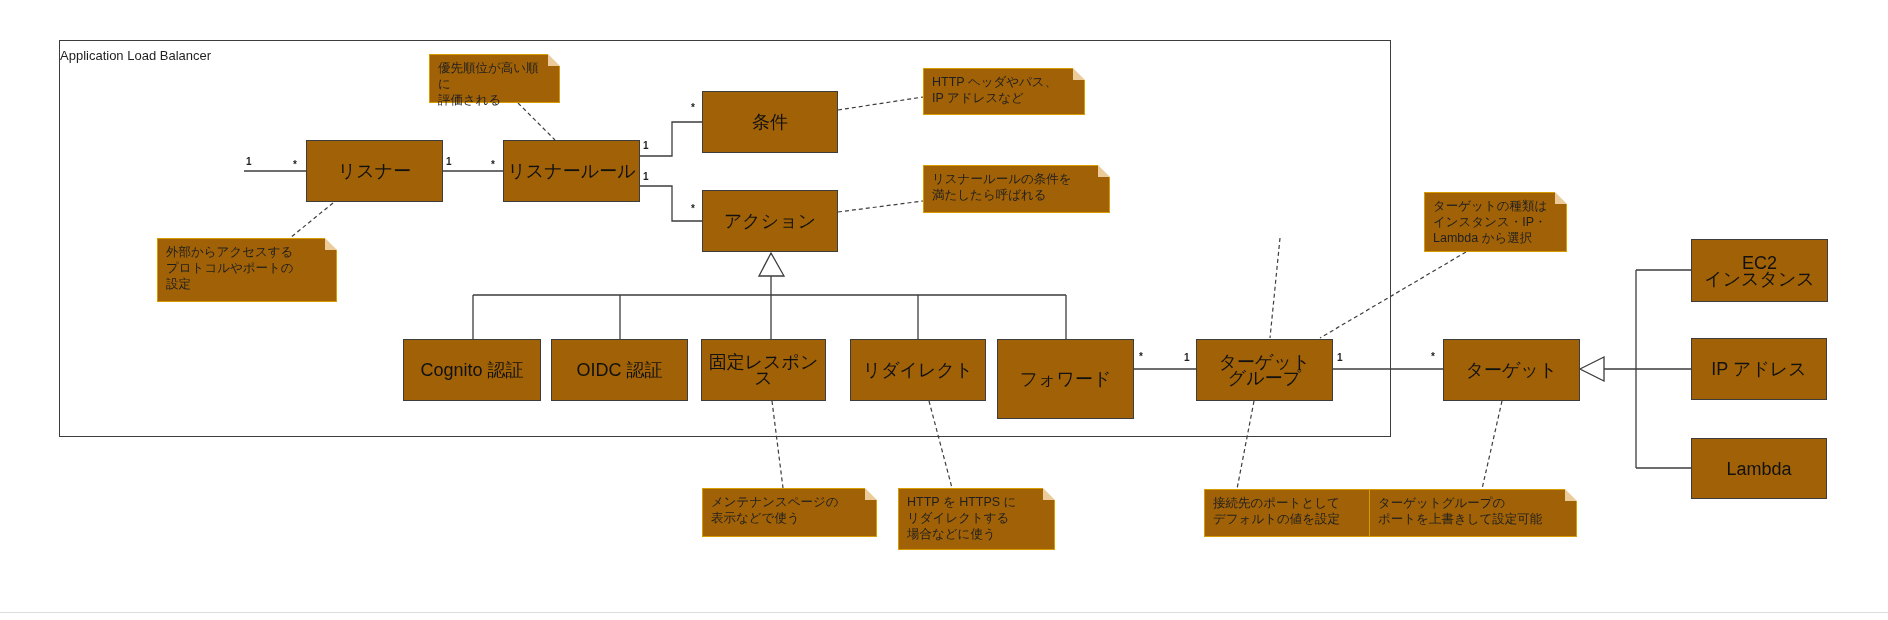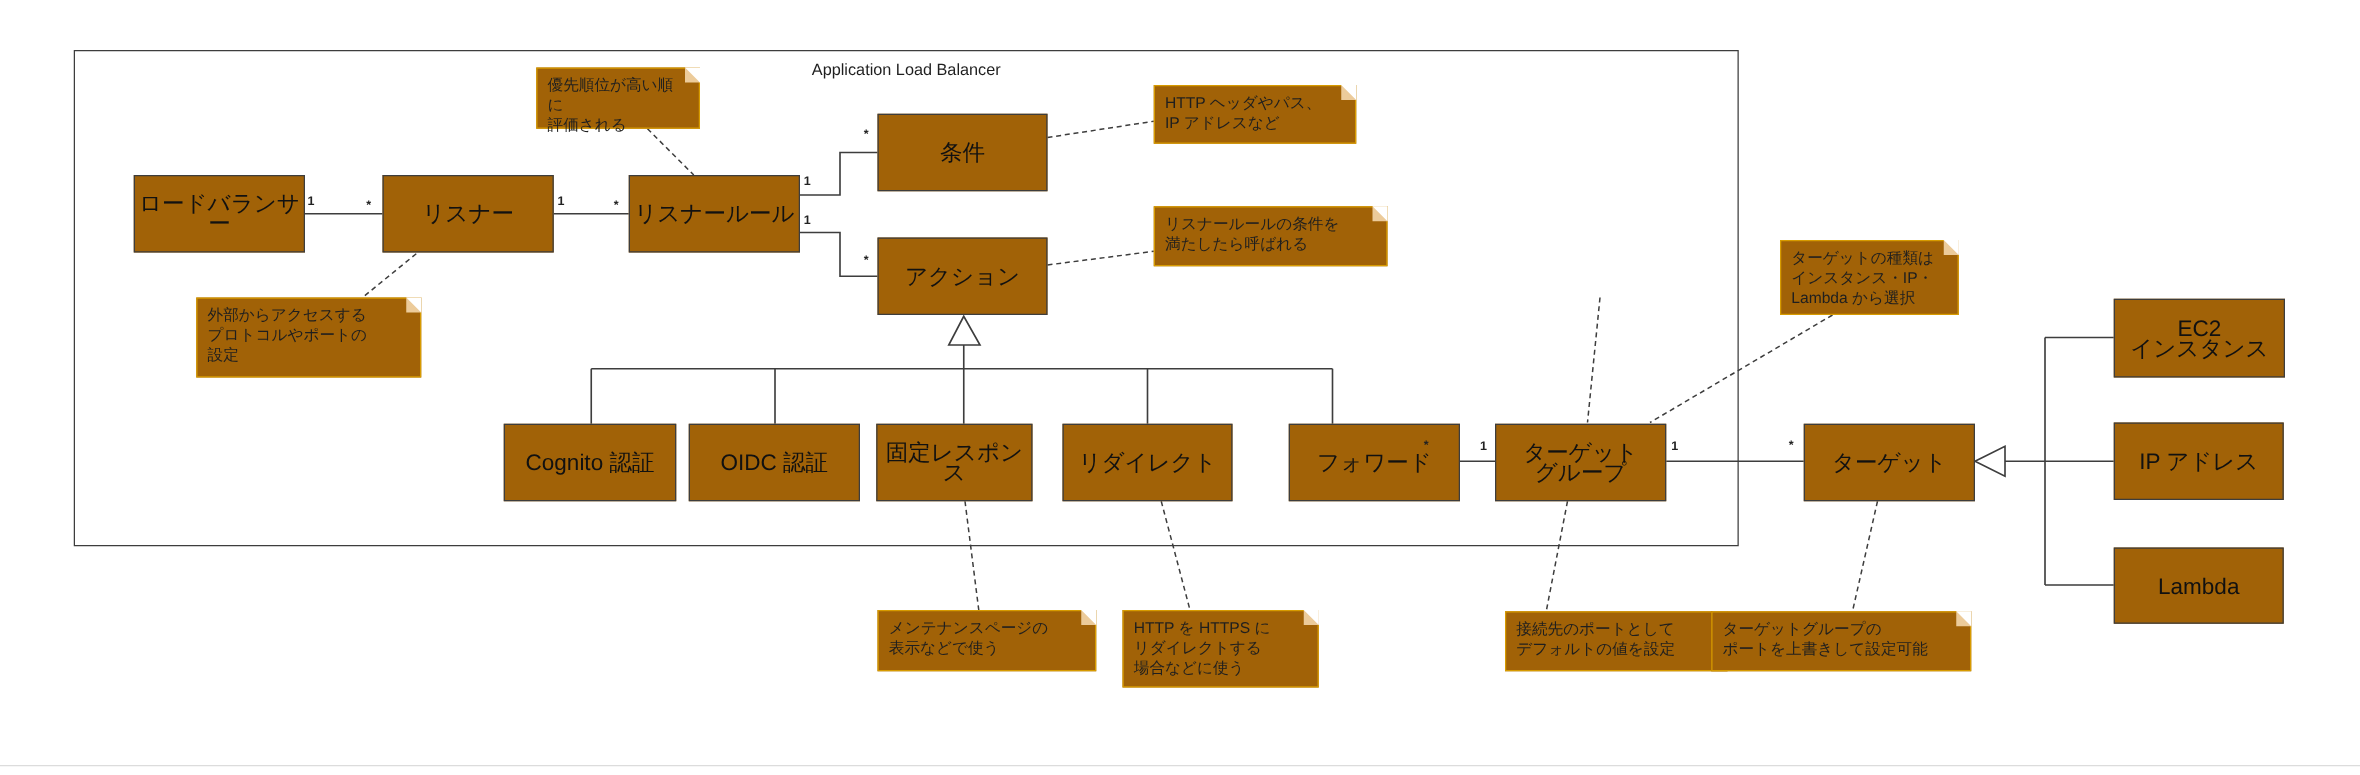--- a/index.html
+++ b/index.html
@@ -1,20 +1,20 @@
 <!DOCTYPE html>
 <html><head>
 <meta charset="utf-8">
 <style>
   html,body{margin:0;padding:0;background:#ffffff;}
   body{width:1888px;height:620px;position:relative;overflow:hidden;
        font-family:"Liberation Sans","DejaVu Sans",sans-serif;}
   .canvas{position:absolute;left:0;top:0;width:1888px;height:620px;}
   .alb-frame{position:absolute;border:1.5px solid #3d3d3d;background:transparent;box-sizing:border-box;}
-  .alb-label{position:absolute;left:0;right:0;top:7px;text-align:center;
+  .alb-label{position:absolute;left:0;right:0;top:7px;
              font-size:13px;color:#1f1f1f;}
   svg.edges{position:absolute;left:0;top:0;pointer-events:none;}
   .box{position:absolute;background:#a16207;border:1.5px solid #3d3d3d;box-sizing:border-box;
        display:flex;align-items:center;justify-content:center;text-align:center;
        font-size:18px;line-height:16px;color:#111;white-space:pre-line;}
   .note{position:absolute;background:#a16207;border:1px solid #d79b00;box-sizing:border-box;
         padding:5px 8px 4px;font-size:12.5px;line-height:16px;color:#1f1f1f;white-space:pre-line;}
   .note::before{content:"";position:absolute;top:-1px;right:-1px;width:0;height:0;
         border-width:0 12px 12px 0;border-style:solid;
         border-color:#ffffff #ffffff #eccb9a #eccb9a;}
@@ -52,30 +52,29 @@
       <path d="M838 212 L923 201"></path>
       <path d="M1280 238 L1270 338"></path>
       <path d="M1466 252 L1320 338"></path>
       <path d="M1254 401 L1237 489"></path>
       <path d="M1502 401 L1482 489"></path>
       <path d="M772 401 L783 488"></path>
       <path d="M929 401 L952 488"></path>
     </g>
   </svg>
 
-  <div class="box" style="left:107px;top:140px;width:137px;height:62px">ロードバランサー</div>
   <div class="box" style="left:306px;top:140px;width:137px;height:62px">リスナー</div>
   <div class="box" style="left:503px;top:140px;width:137px;height:62px">リスナールール</div>
   <div class="box" style="left:702px;top:91px;width:136px;height:62px">条件</div>
   <div class="box" style="left:702px;top:190px;width:136px;height:62px">アクション</div>
   <div class="box" style="left:403px;top:339px;width:138px;height:62px">Cognito 認証</div>
   <div class="box" style="left:551px;top:339px;width:137px;height:62px">OIDC 認証</div>
   <div class="box" style="left:701px;top:339px;width:125px;height:62px">固定レスポンス</div>
   <div class="box" style="left:850px;top:339px;width:136px;height:62px">リダイレクト</div>
-  <div class="box" style="left:1031px;top:339px;width:137px;height:62px">フォワード</div>
+  <div class="box" style="left:997px;top:339px;width:137px;height:80px">フォワード</div>
   <div class="box" style="left:1196px;top:339px;width:137px;height:62px">ターゲット
 グループ</div>
   <div class="box" style="left:1443px;top:339px;width:137px;height:62px">ターゲット</div>
   <div class="box" style="left:1691px;top:239px;width:137px;height:63px">EC2
 インスタンス</div>
   <div class="box" style="left:1691px;top:338px;width:136px;height:62px">IP アドレス</div>
   <div class="box" style="left:1691px;top:438px;width:136px;height:61px">Lambda</div>
 
   <div class="note" style="left:429px;top:54px;width:131px;height:49px">優先順位が高い順に
 評価される</div>

